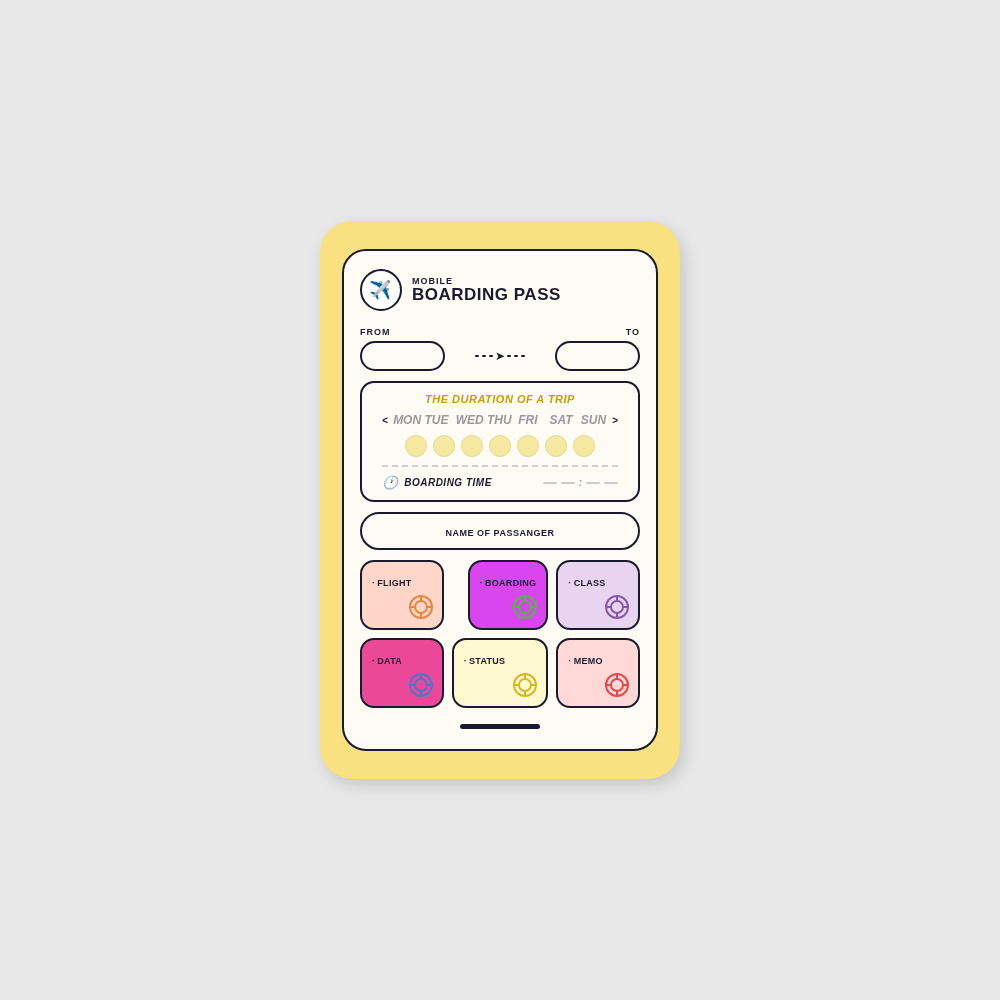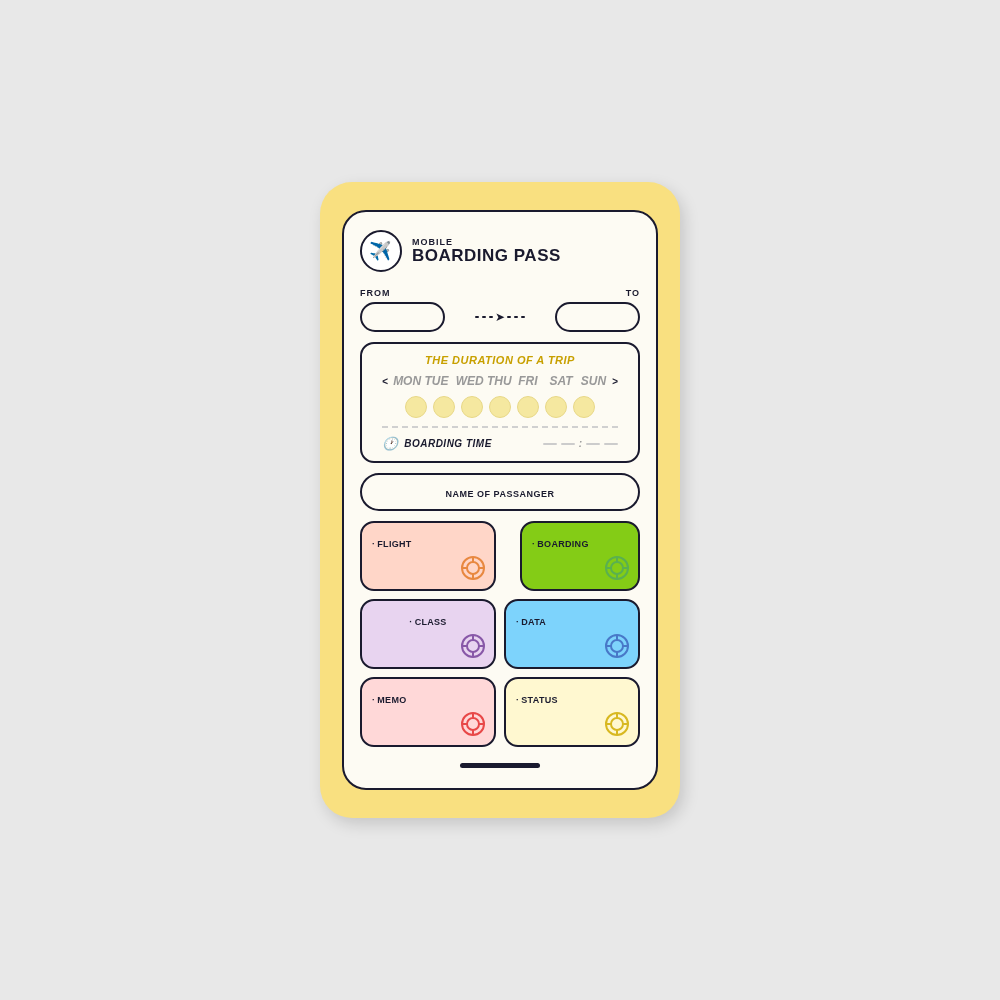--- a/index.html
+++ b/index.html
@@ -247,21 +247,21 @@
       font-size: 9px;
       font-weight: 700;
       color: #1a1a2e;
       letter-spacing: 0.5px;
       text-transform: uppercase;
     }
 
     
     .info-grid {
       display: grid;
-      grid-template-columns: 1fr 1fr;
+      grid-template-columns: 1fr 1fr 1fr;
       gap: 8px;
     }
 
     .info-card {
       border-radius: 14px;
       border: 2px solid #1a1a2e;
       padding: 10px 10px 28px;
       position: relative;
       min-height: 70px;
     }
@@ -287,23 +287,23 @@
       height: 26px;
     }
 
     .card-icon svg {
       width: 26px;
       height: 26px;
     }
 
     
     .card-flight { background-color: #ffd6c8; }
-    .card-boarding { background-color: #84cc16; margin-left: 16px; }
-    .card-class { background-color: #e8d4f0; text-align: center; }
-    .card-data { background-color: #7dd3fc; }
+    .card-boarding { background-color: #d946ef; margin-left: 16px; }
+    .card-class { background-color: #e8d4f0; }
+    .card-data { background-color: #ec4899; }
     .card-status { background-color: #fff8d0; }
     .card-memo { background-color: #ffd8d8; }
 
     
     .home-bar {
       width: 80px;
       height: 5px;
       background: #1a1a2e;
       border-radius: 3px;
       margin: 6px auto 0;
@@ -440,46 +440,46 @@
             <circle cx="13" cy="13" r="11" stroke="#4878c8" stroke-width="2"></circle>
             <circle cx="13" cy="13" r="6" stroke="#4878c8" stroke-width="2"></circle>
             <line x1="2" y1="13" x2="7" y2="13" stroke="#4878c8" stroke-width="2"></line>
             <line x1="19" y1="13" x2="24" y2="13" stroke="#4878c8" stroke-width="2"></line>
             <line x1="13" y1="2" x2="13" y2="7" stroke="#4878c8" stroke-width="2"></line>
             <line x1="13" y1="19" x2="13" y2="24" stroke="#4878c8" stroke-width="2"></line>
           </svg>
         </div>
       </div>
 
+      <div class="info-card card-status">
+        <span class="info-card-label">STATUS</span>
+        <div class="card-icon">
+          <svg viewBox="0 0 26 26" fill="none" xmlns="http://www.w3.org/2000/svg">
+            <circle cx="13" cy="13" r="11" stroke="#d8b820" stroke-width="2"></circle>
+            <circle cx="13" cy="13" r="6" stroke="#d8b820" stroke-width="2"></circle>
+            <line x1="2" y1="13" x2="7" y2="13" stroke="#d8b820" stroke-width="2"></line>
+            <line x1="19" y1="13" x2="24" y2="13" stroke="#d8b820" stroke-width="2"></line>
+            <line x1="13" y1="2" x2="13" y2="7" stroke="#d8b820" stroke-width="2"></line>
+            <line x1="13" y1="19" x2="13" y2="24" stroke="#d8b820" stroke-width="2"></line>
+          </svg>
+        </div>
+      </div>
+
       <div class="info-card card-memo">
         <span class="info-card-label">MEMO</span>
         <div class="card-icon">
           <svg viewBox="0 0 26 26" fill="none" xmlns="http://www.w3.org/2000/svg">
             <circle cx="13" cy="13" r="11" stroke="#e84848" stroke-width="2"></circle>
             <circle cx="13" cy="13" r="6" stroke="#e84848" stroke-width="2"></circle>
             <line x1="2" y1="13" x2="7" y2="13" stroke="#e84848" stroke-width="2"></line>
             <line x1="19" y1="13" x2="24" y2="13" stroke="#e84848" stroke-width="2"></line>
             <line x1="13" y1="2" x2="13" y2="7" stroke="#e84848" stroke-width="2"></line>
             <line x1="13" y1="19" x2="13" y2="24" stroke="#e84848" stroke-width="2"></line>
           </svg>
         </div>
       </div>
 
-      <div class="info-card card-status">
-        <span class="info-card-label">STATUS</span>
-        <div class="card-icon">
-          <svg viewBox="0 0 26 26" fill="none" xmlns="http://www.w3.org/2000/svg">
-            <circle cx="13" cy="13" r="11" stroke="#d8b820" stroke-width="2"></circle>
-            <circle cx="13" cy="13" r="6" stroke="#d8b820" stroke-width="2"></circle>
-            <line x1="2" y1="13" x2="7" y2="13" stroke="#d8b820" stroke-width="2"></line>
-            <line x1="19" y1="13" x2="24" y2="13" stroke="#d8b820" stroke-width="2"></line>
-            <line x1="13" y1="2" x2="13" y2="7" stroke="#d8b820" stroke-width="2"></line>
-            <line x1="13" y1="19" x2="13" y2="24" stroke="#d8b820" stroke-width="2"></line>
-          </svg>
-        </div>
-      </div>
-
     </div>
 
     <div class="home-bar"></div>
 
   </div>
 </div>
 
 </body></html>

